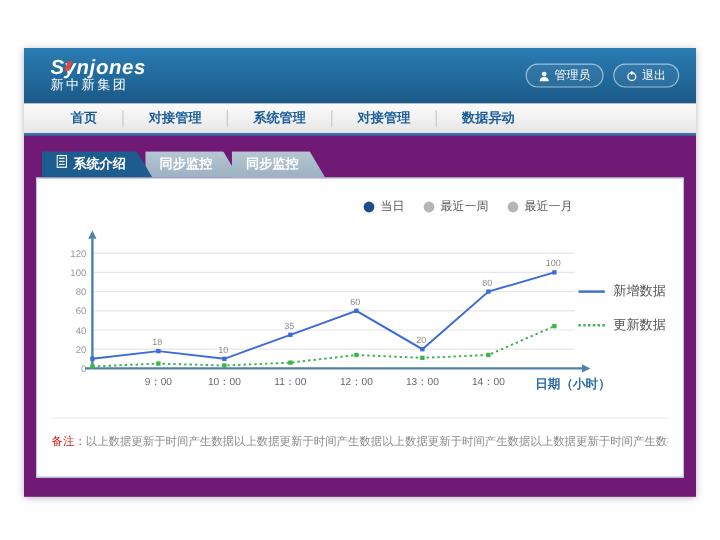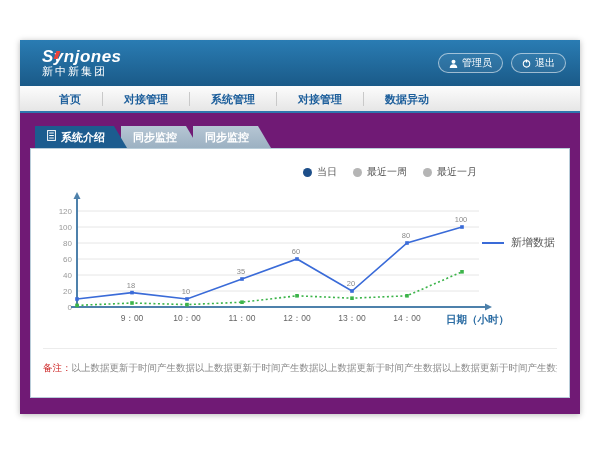--- a/index.html
+++ b/index.html
@@ -190,20 +190,24 @@
             <rect x="366.2" y="107" width="3.6" height="3.6" fill="#3cb44a"></rect>
             <rect x="421.2" y="83" width="3.6" height="3.6" fill="#3cb44a"></rect>
             <text x="470" y="136" font-size="10.5" fill="#2b6ca3" text-anchor="end" font-weight="bold">日期（小时）</text>
           </svg></div>
 
       <div class="legend" id="legend">
           <div class="legend-entry">
             <span class="legend-swatch" style="border-top-style: solid; border-top-color: rgb(58, 107, 216);"></span>
             <span>新增数据</span>
           </div>
+          <div class="legend-entry">
+            <span class="legend-swatch" style="border-top-style: dotted; border-top-color: rgb(60, 180, 74);"></span>
+            <span>更新数据</span>
+          </div>
         </div>
 
       <div class="note">
         <span class="note-label">备注：</span><span>以上数据更新于时间产生数据以上数据更新于时间产生数据以上数据更新于时间产生数据以上数据更新于时间产生数据以上数据更新于</span>
       </div>
     </div>
   </div>
 
 </div>
 

